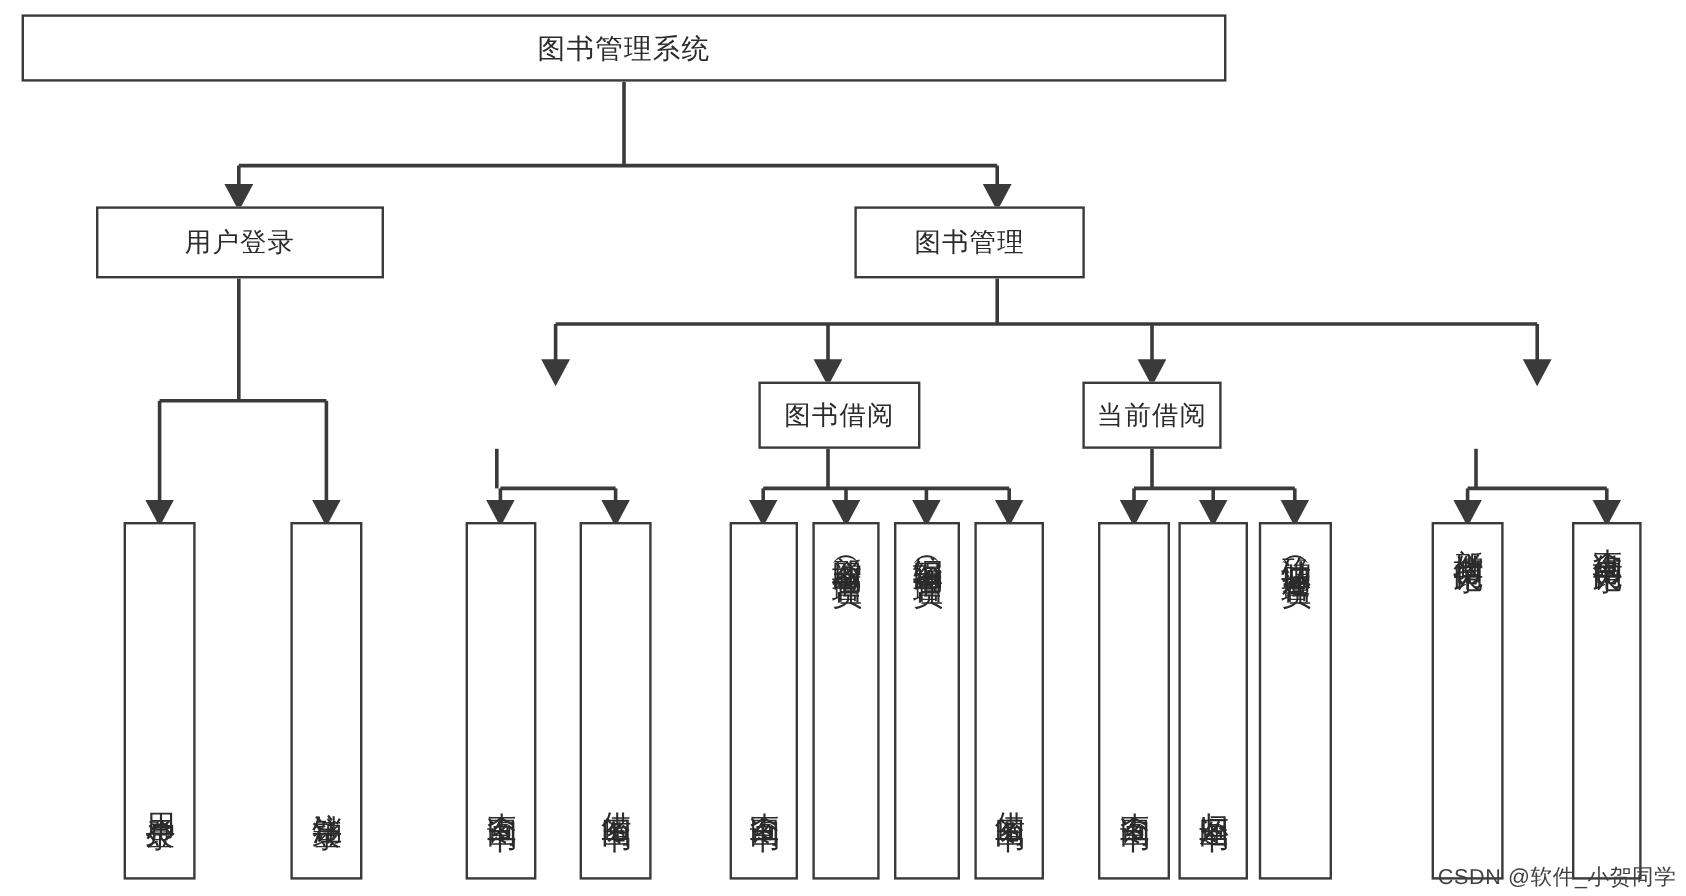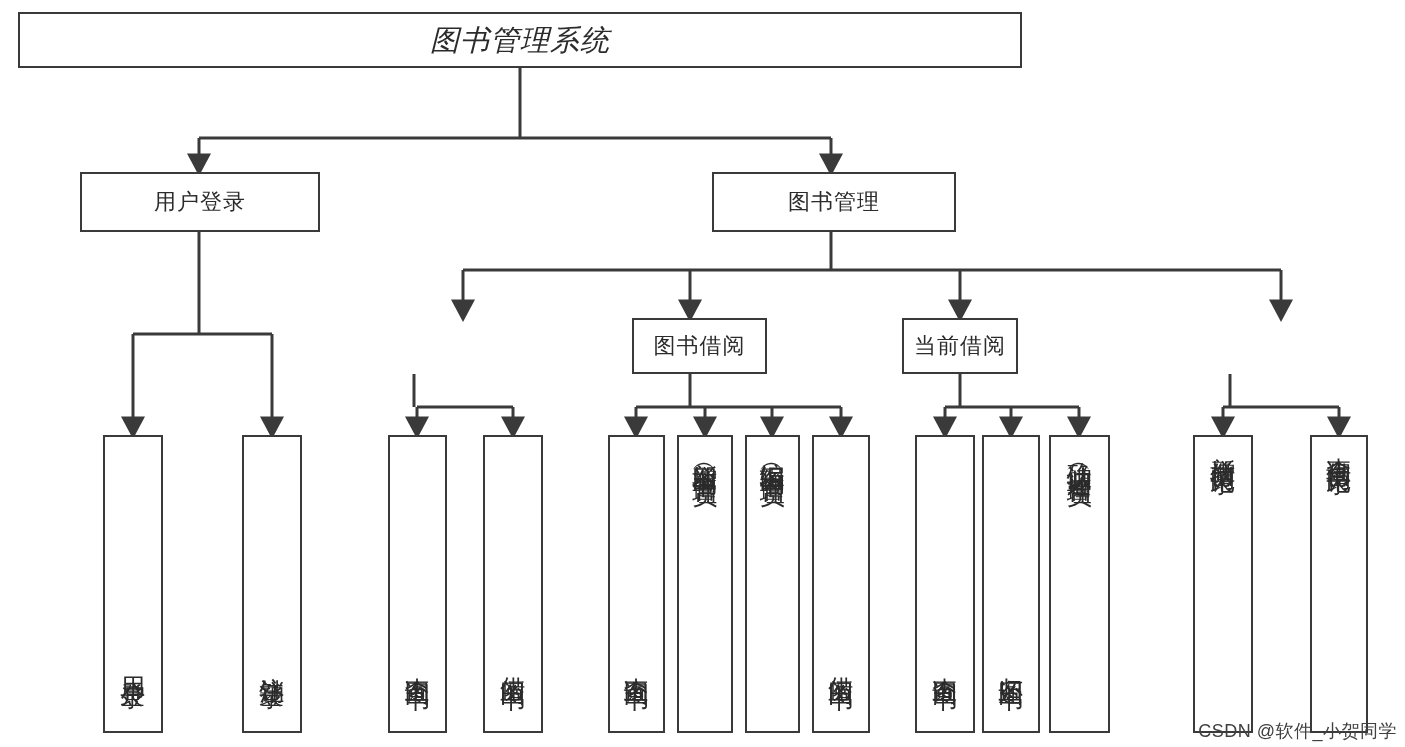--- a/index.html
+++ b/index.html
@@ -22,21 +22,21 @@
     justify-content:center;
     color:#2b2b2b;
   }
   .node.h{ }
   .node.h .lbl{
     font-size:22px;
     letter-spacing:1px;
     white-space:nowrap;
     line-height:1;
   }
-  .node.root .lbl{font-size:29px;font-style:italic;}
+  .node.root .lbl{font-size:23px;}
 
   
   .node.v{
     align-items:flex-end;
     justify-content:center;
     padding-bottom:8px;
   }
   .node.v .lbl{
     writing-mode:vertical-rl;
     text-orientation:upright;
@@ -115,21 +115,21 @@
     </g>
   </svg>
 
   <div class="node h root" style="left:18px;top:12px;width:1004px;height:56px;">
     <span class="lbl">图书管理系统</span>
   </div>
 
   <div class="node h" style="left:80px;top:172px;width:240px;height:60px;">
     <span class="lbl">用户登录</span>
   </div>
-  <div class="node h" style="left:712px;top:172px;width:244px;height:60px;">
+  <div class="node h" style="left:712px;top:172px;width:192px;height:60px;">
     <span class="lbl">图书管理</span>
   </div>
 
   <div class="node h" style="left:632px;top:318px;width:135px;height:56px;">
     <span class="lbl">图书借阅</span>
   </div>
   <div class="node h" style="left:902px;top:318px;width:116px;height:56px;">
     <span class="lbl">当前借阅</span>
   </div>
 

